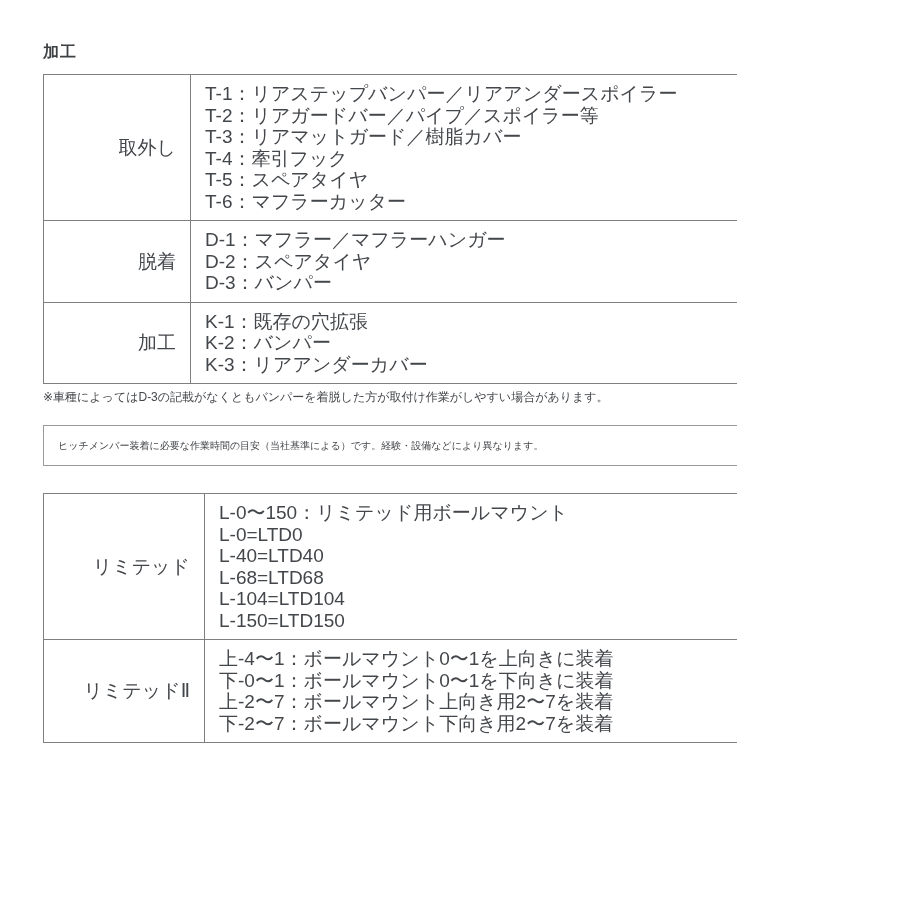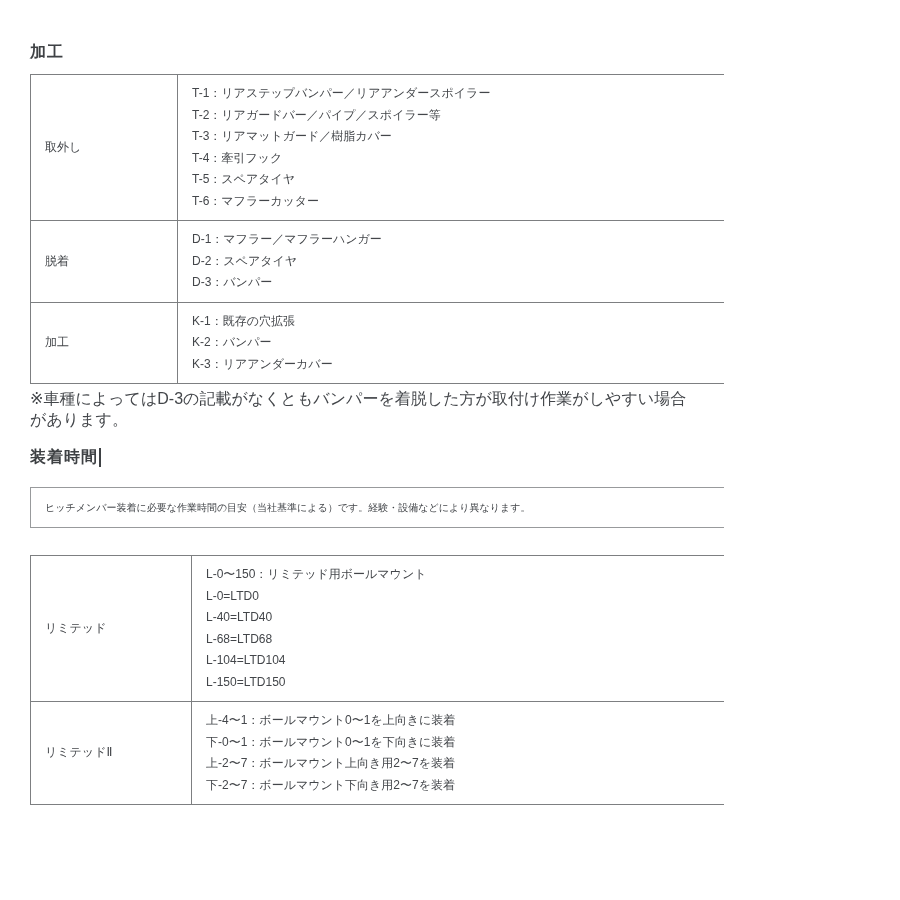--- a/index.html
+++ b/index.html
@@ -9,20 +9,21 @@
     font-family: "Liberation Sans", "DejaVu Sans", sans-serif;
     color: #43464a;
   }
   .page {
     width: 724px;
     height: 900px;
     box-sizing: border-box;
     padding: 42px 30px 0 30px;
     overflow: hidden;
     background: #ffffff;
+    margin-left: 13px;
   }
   h2.sec-heading {
     font-size: 16px;
     font-weight: bold;
     color: #3e4144;
     margin: 0 0 11px 0;
     letter-spacing: 1px;
     display: flex;
     align-items: center;
   }
@@ -38,28 +39,28 @@
     border-collapse: collapse;
     table-layout: fixed;
   }
   table.spec, table.spec td {
     border: 1px solid #7d7f81;
   }
   table.spec { border-color: #989a9c; }
   table.spec td {
     vertical-align: middle;
     padding: 8px 14px;
-    font-size: 12px;
+    font-size: 19px;
     line-height: 21.5px;
   }
-  td.label-cell { width: 118px; }
+  td.label-cell { width: 118px; text-align: right; }
   table.spec.ballmount td.label-cell { width: 132px; }
   .item-line { white-space: nowrap; }
   .note {
-    font-size: 16px;
+    font-size: 12px;
     color: #43464a;
     margin: 5px 0 16px 0;
   }
   .info-box {
     width: 835px;
     box-sizing: border-box;
     border: 1px solid #989a9c;
     padding: 8px 14px;
     font-size: 10px;
     line-height: 23px;
@@ -101,24 +102,20 @@
           <div class="item-line">K-1：既存の穴拡張</div>
           <div class="item-line">K-2：バンパー</div>
           <div class="item-line">K-3：リアアンダーカバー</div>
         </td>
       </tr>
     </tbody>
   </table>
 
   <div class="note">※車種によってはD-3の記載がなくともバンパーを着脱した方が取付け作業がしやすい場合があります。</div>
 
-  <h2 class="sec-heading">
-      <span>装着時間</span>
-      <span class="caret"></span>
-    </h2>
 
   <div class="info-box">
     <div>ヒッチメンバー装着に必要な作業時間の目安（当社基準による）です。経験・設備などにより異なります。</div>
   </div>
 
 
   <table class="spec ballmount">
     <tbody>
       <tr>
         <td class="label-cell">リミテッド</td>

